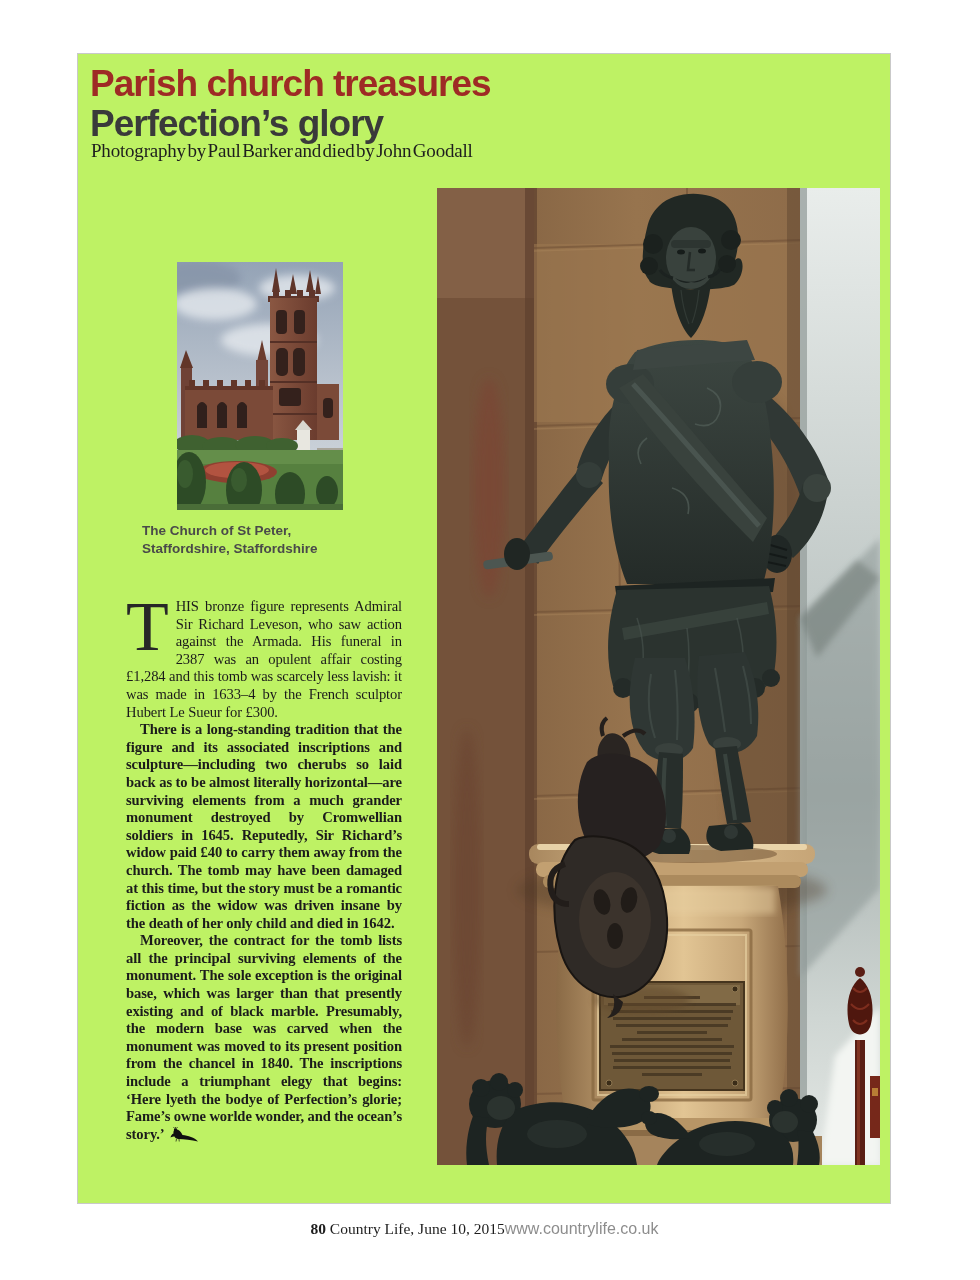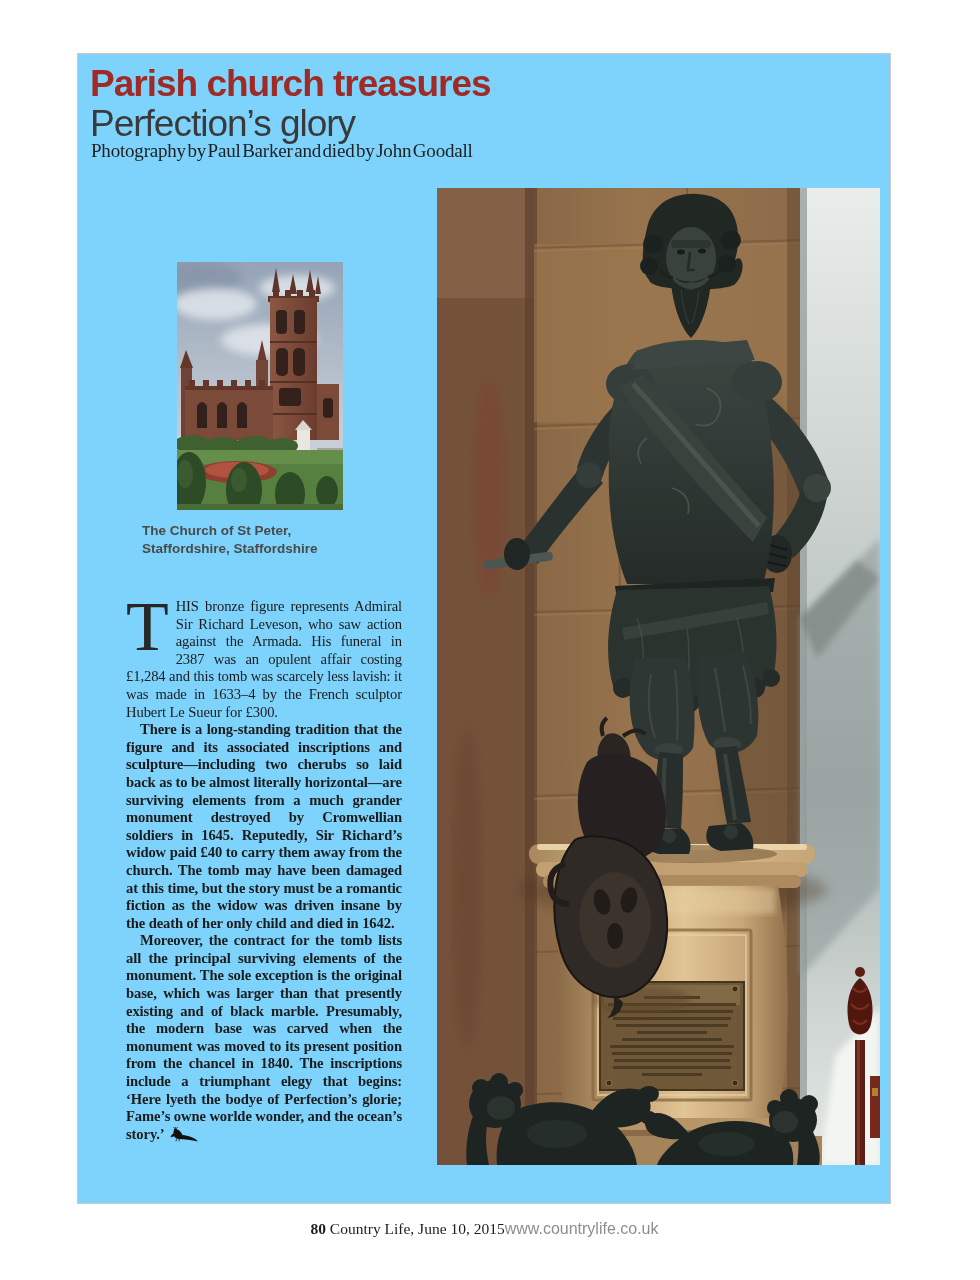--- a/index.html
+++ b/index.html
@@ -1,24 +1,24 @@
 <!DOCTYPE html>
 <html><head>
 <meta charset="utf-8">
 <style>
   html,body{margin:0;padding:0;background:#ffffff;}
   .page{position:relative;width:980px;height:1280px;background:#ffffff;overflow:hidden;
         font-family:"Liberation Serif",serif;}
   .frame{position:absolute;left:77px;top:53px;width:814px;height:1151px;
-         border:1px solid #c9c9c9;box-sizing:border-box;background:#7dd3fc;}
+         border:1px solid #c9c9c9;box-sizing:border-box;background:#bef264;}
   .kicker{position:absolute;left:12px;top:10px;margin:0;
           font-family:"Liberation Sans",sans-serif;font-weight:700;
           font-size:37px;line-height:40px;letter-spacing:-1px;color:#9e2b25;white-space:nowrap;}
   .title{position:absolute;left:12px;top:50px;margin:0;
-         font-family:"Liberation Sans",sans-serif;font-weight:400;
+         font-family:"Liberation Sans",sans-serif;font-weight:700;
          font-size:37px;line-height:40px;letter-spacing:-1px;color:#3a3a3a;white-space:nowrap;}
   .byline{position:absolute;left:13px;top:86px;
           font-family:"Liberation Serif",serif;font-size:19px;color:#1e1e1e;
           letter-spacing:-0.2px;word-spacing:-3px;white-space:nowrap;}
   .church-fig{position:absolute;left:99px;top:208px;width:166px;}
   .church-fig svg{display:block;}
   .church-caption{margin-top:12px;margin-left:-35px;width:236px;text-align:left;
           font-family:"Liberation Sans",sans-serif;font-weight:700;
           font-size:13.5px;line-height:17.5px;color:#4a4a4a;}
   .article{position:absolute;left:48px;top:544px;width:276px;

